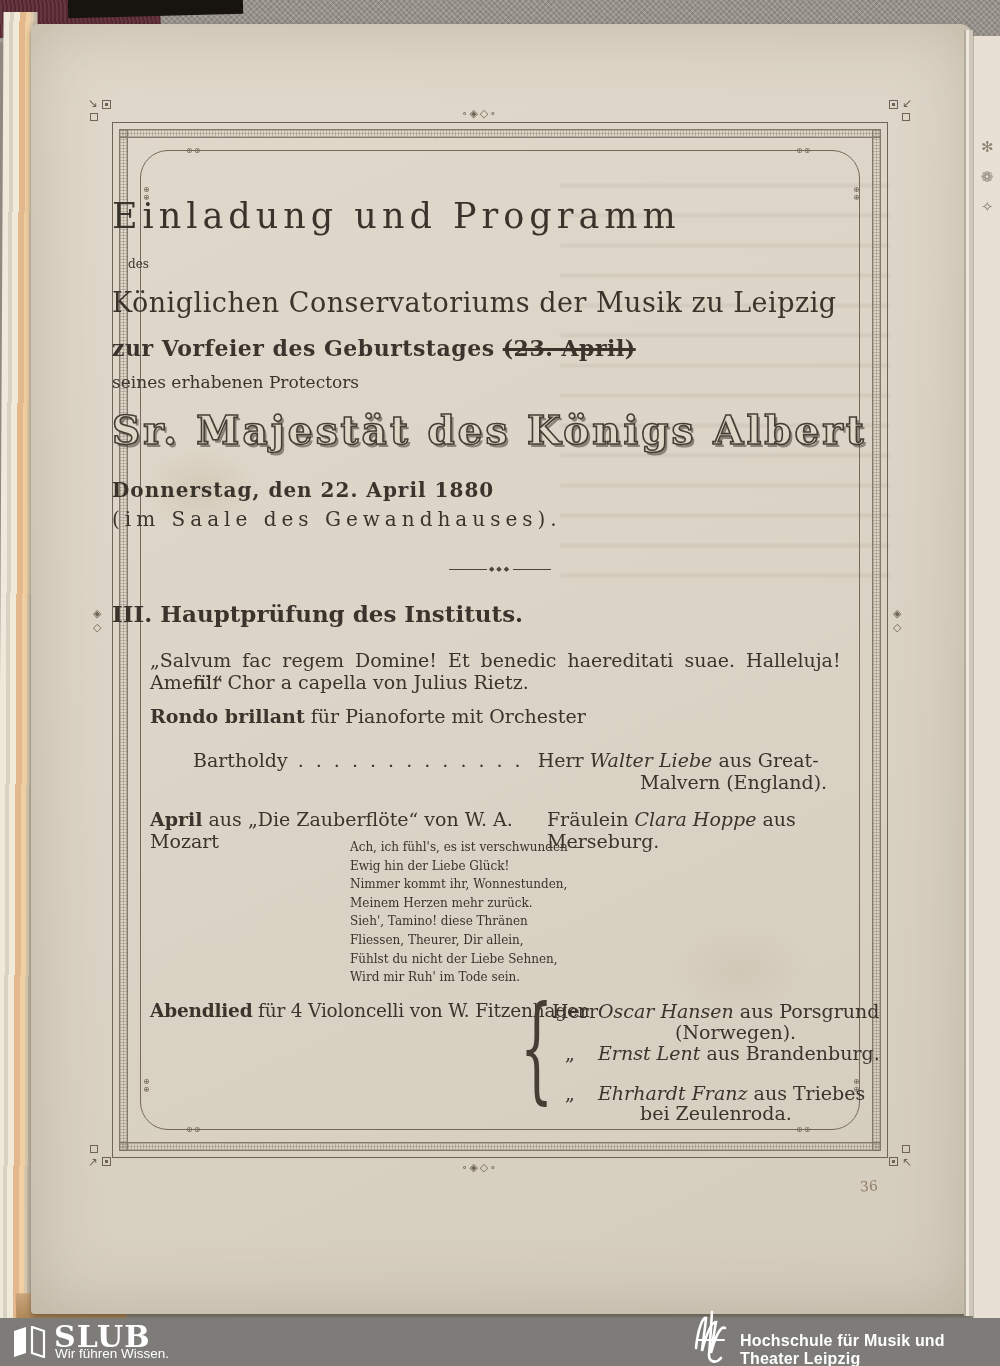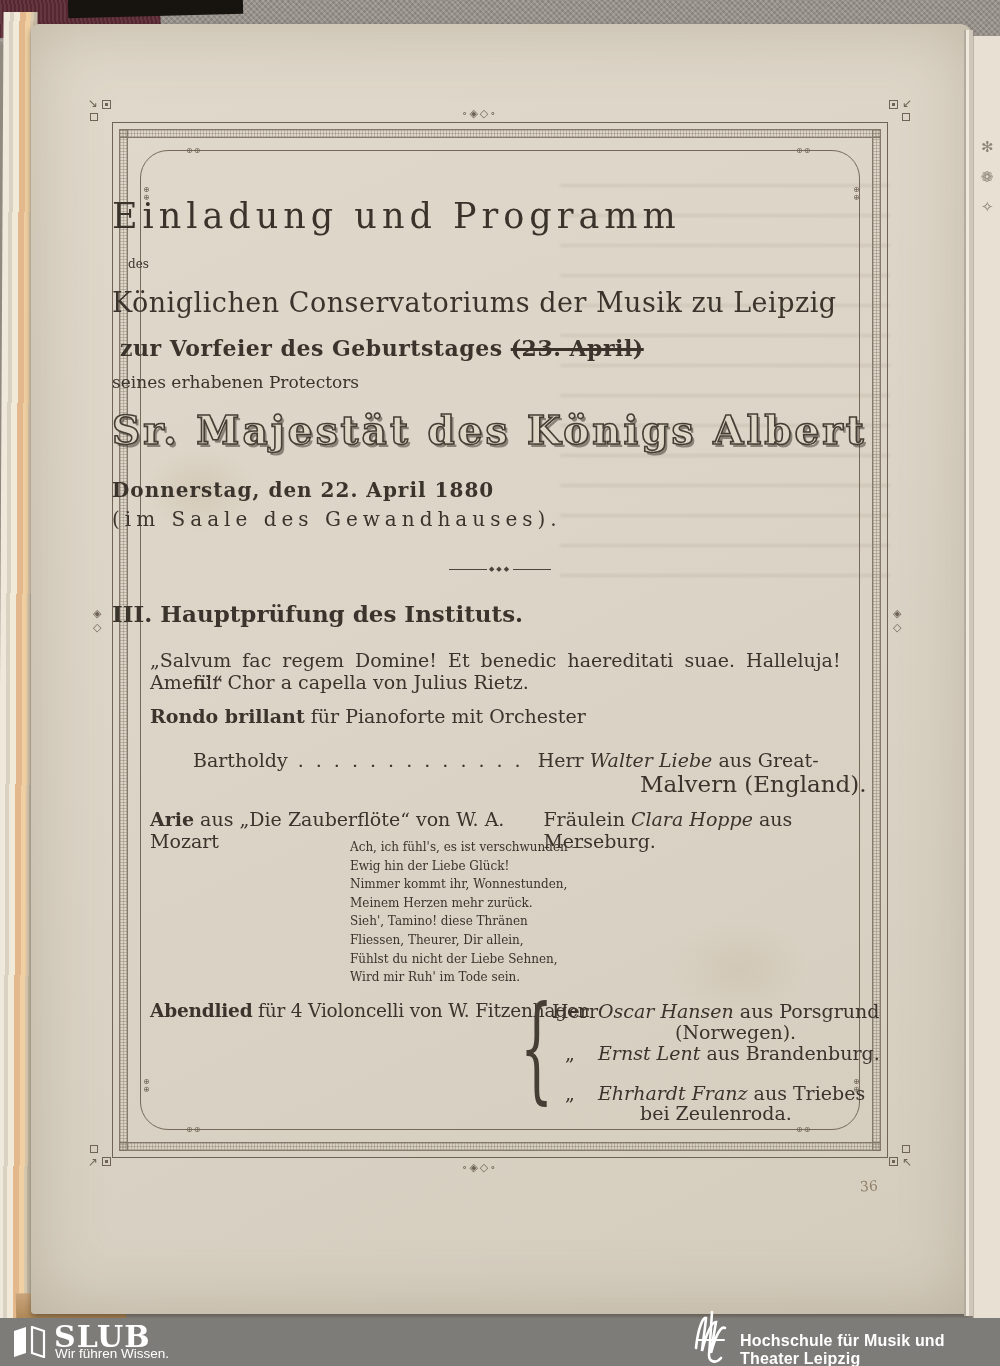--- a/index.html
+++ b/index.html
@@ -97,21 +97,21 @@
   .orn-col { display:flex; flex-direction:column; gap:3px; font-size:11px; color:#6e6355; line-height:1; }
   .cpair { font-size:8px; letter-spacing:1px; color:#6e6355; line-height:1;
     font-family:"DejaVu Sans", sans-serif; }
   .cpair.vert { transform:rotate(90deg); transform-origin:left top; }
 
   
   .tc { left:112px; width:877px; text-align:left; }
   #line1 { top:196px; font-size:35px; letter-spacing:5px; color:#39332b; }
   #line2 { top:257px; font-size:12px;margin-left:16px; }
   #line3 { top:287px; font-size:27px; letter-spacing:.5px; }
-  #line4 { top:335px; font-size:22px; font-weight:bold; letter-spacing:.5px;padding-left:8px; }
+  #line4 { top:335px; font-size:22px; font-weight:bold; letter-spacing:.5px; }
   #line4 .struck { text-decoration:line-through; text-decoration-thickness:2.5px;
     text-decoration-color:#39332b; padding-right:18px; }
   #line5 { top:372px; font-size:17px; }
   #line6 { top:407px; font-size:39px; font-weight:bold; letter-spacing:3px;
     color:#ded6c6; -webkit-text-stroke:1.6px #453e34;
     text-shadow:2.5px 2.5px 0 rgba(69,62,52,.55); }
   #line7 { top:478px; font-size:20px; font-weight:bold; letter-spacing:1px; }
   #line8 { top:507px; font-size:20px; letter-spacing:5px; }
   .divider { left:112px; top:566px; width:776px; display:flex; justify-content:center; align-items:center; }
   .divider .dl { width:38px; height:1px; background:#4a443a; }
@@ -121,21 +121,21 @@
   .prog { left:150px; width:718px; font-size:19px; line-height:22px; }
   .ind { padding-left:43px; }
   .it { font-style:italic; }
   .bold { font-weight:bold; }
   #i1l1 { top:649px; word-spacing:5px; }
   #i1l2 { top:671px; }
   #i2l1 { top:705px; }
   #i2l2 { top:727px; }
   #i2l3 { top:749px; }
   #i2l3 .leader { letter-spacing:3px; margin:0 14px 0 10px; }
-  #i2l4 { left:640px; top:771px; font-size:23px; }
+  #i2l4 { left:640px; top:771px; font-size:19px; }
   #i3 { top:808px; display:flex; justify-content:space-between; width:730px; }
   .poem { left:350px; top:838px; font-size:12px; line-height:18.6px; }
   #i4left { top:1000px; font-size:18.5px; letter-spacing:-.2px; }
   .brace { left:520px; top:990px; font-size:116px; line-height:1;
     transform:scaleX(.45); transform-origin:left top; color:#453e34; }
   .cello-row { left:552px; font-size:19px; }
   .cello-row .pfx { display:inline-block; width:46px; }
   .cello-row .pfx.q { padding-left:13px; }
   .cello-sub { left:640px; font-size:19px; }
   #pageno { left:860px; top:1178px; font-size:14px; color:#93826a; transform:rotate(-4deg); }
@@ -252,21 +252,21 @@
   </div>
   <div id="i2l3" class="abs prog ind">
     <span>Bartholdy</span><span class="leader">. . . . . . . . . . . . .</span><span>Herr</span>
     <span class="it">Walter Liebe</span>
     <span>aus Great-</span>
   </div>
   <div id="i2l4" class="abs">Malvern (England).</div>
 
   <div id="i3" class="abs prog">
     <span>
-      <span class="bold">Arie</span>
+      <span class="bold">April</span>
       <span>aus „Die Zauberflöte“ von W. A. Mozart</span>
     </span>
     <span>
       <span>Fräulein</span>
       <span class="it">Clara Hoppe</span>
       <span>aus Merseburg.</span>
     </span>
   </div>
 
   <div class="abs poem">

